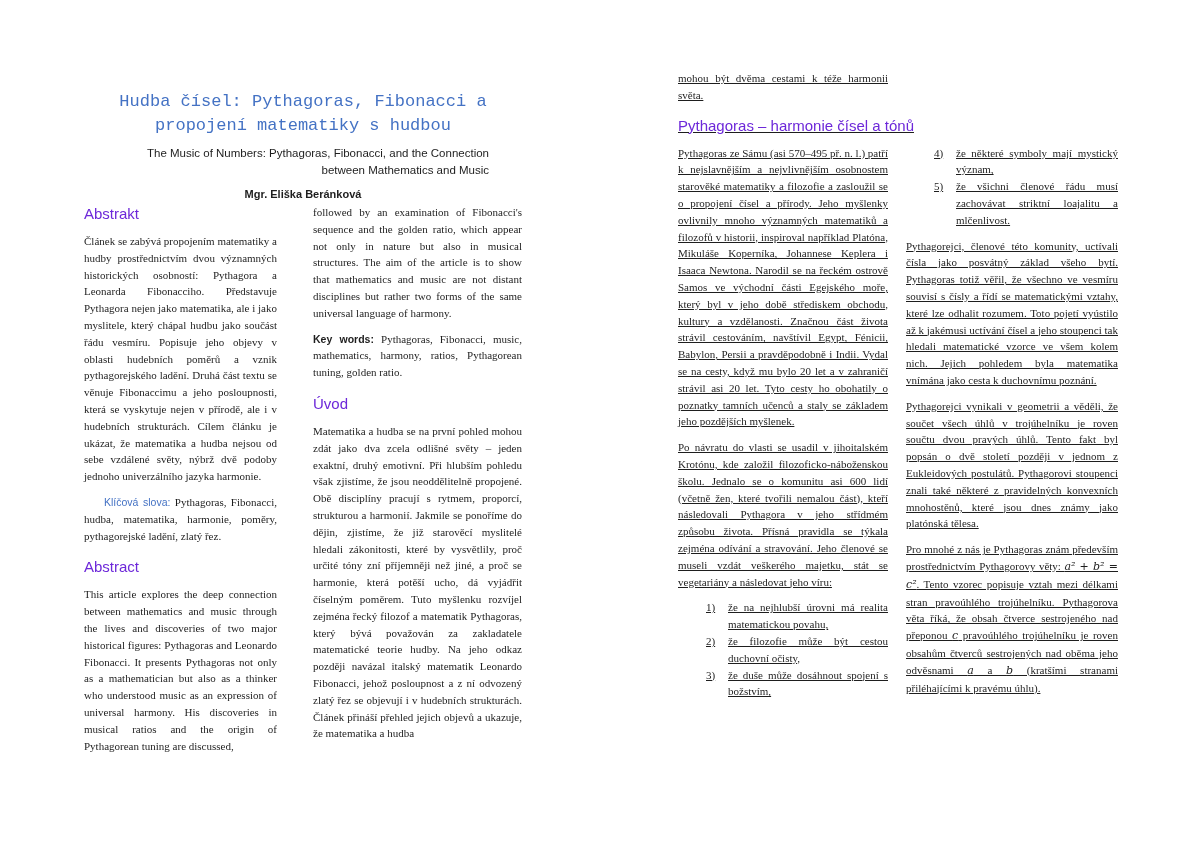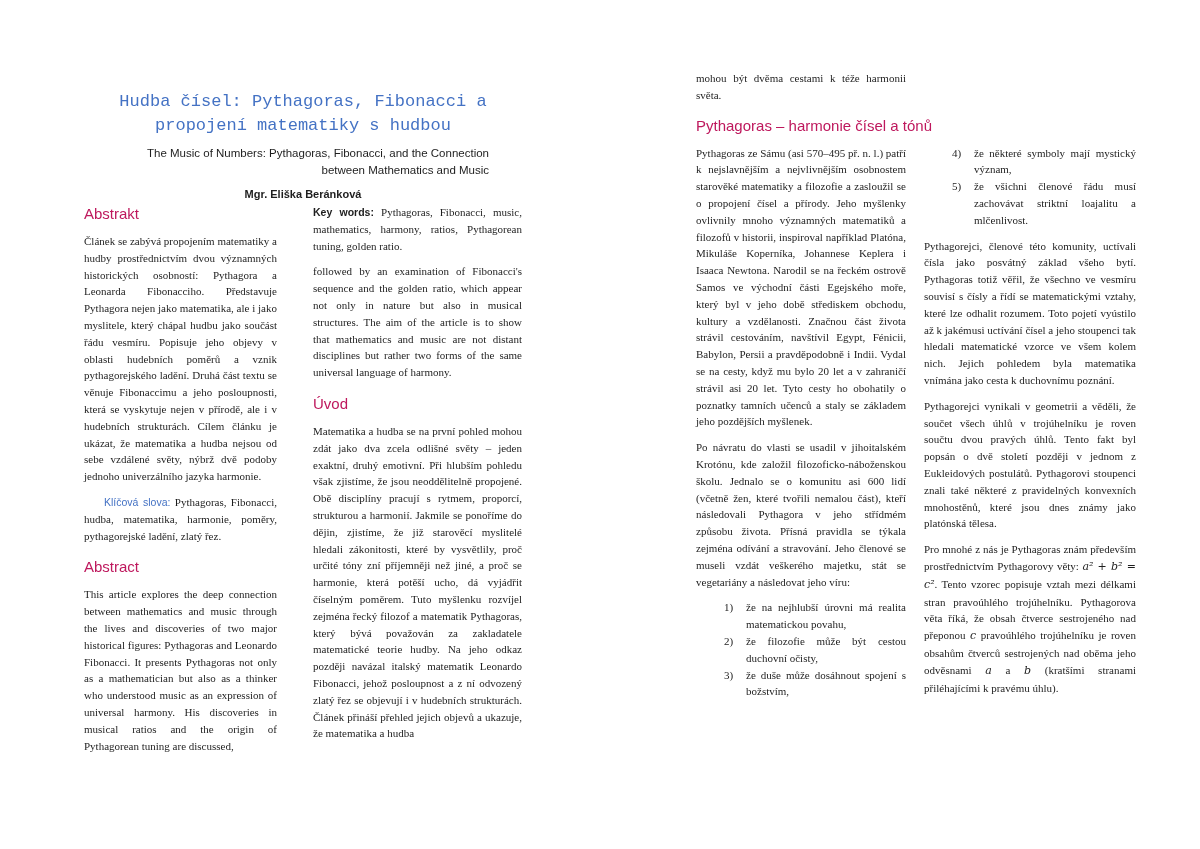--- a/index.html
+++ b/index.html
@@ -8,21 +8,21 @@
     background: #ffffff;
     overflow: hidden;
   }
   body { position: relative; font-family: "Liberation Serif", serif; color: #1e1e1e; }
 
   .page { position: absolute; top: 0; height: 849px; background: #ffffff; }
   .page-left  { left: 0;   width: 600px; }
   .page-right { left: 600px; width: 600px; }
 
   .content-l { position: absolute; left: 84px; top: 90px; width: 438px; }
-  .content-r { position: absolute; left: 96px; top: 70px; width: 440px; }
+  .content-r { position: absolute; left: 78px; top: 70px; width: 440px; text-decoration: underline; }
 
   .doc-title {
     font-family: Liberation Mono, monospace;
     font-size: 17px; line-height: 24px;
     color: #4472C4; text-align: center; font-weight: normal;
     margin: 0;
   }
   .doc-subtitle {
     font-family: "Liberation Sans", sans-serif;
     font-size: 11.5px; line-height: 17px;
@@ -40,21 +40,21 @@
   .gap-l { gap: 36px; }
   .gap-r { gap: 18px; }
   .w-l1 { width: 193px; }
   .w-l2 { width: 209px; }
   .w-r1 { width: 210px; }
   .w-r2 { width: 212px; }
 
   h2 {
     font-family: "Liberation Sans", sans-serif;
     font-size: 15px; line-height: 20px;
-    font-weight: normal; color: #be185d;
+    font-weight: normal; color: #6d28d9;
     margin: 0 0 9px 0;
   }
   h2.h-after { margin-top: 13px; }
   .section-heading-wide { margin: 12px 0 9px 0; }
 
   p.body {
     font-size: 11px; line-height: 16.8px;
     text-align: justify;
     margin: 0 0 9px 0;
   }
@@ -90,22 +90,22 @@
 
     <div class="cols cols-left gap-l">
       <div class="w-l1">
         <h2>Abstrakt</h2>
         <p class="body">Článek se zabývá propojením matematiky a hudby prostřednictvím dvou významných historických osobností: Pythagora a Leonarda Fibonacciho. Představuje Pythagora nejen jako matematika, ale i jako myslitele, který chápal hudbu jako součást řádu vesmíru. Popisuje jeho objevy v oblasti hudebních poměrů a vznik pythagorejského ladění. Druhá část textu se věnuje Fibonaccimu a jeho posloupnosti, která se vyskytuje nejen v přírodě, ale i v hudebních strukturách. Cílem článku je ukázat, že matematika a hudba nejsou od sebe vzdálené světy, nýbrž dvě podoby jednoho univerzálního jazyka harmonie.</p>
         <p class="body"><span data-seg="accent-label">Klíčová slova:</span><span> Pythagoras, Fibonacci, hudba, matematika, harmonie, poměry, pythagorejské ladění, zlatý řez.</span></p>
         <h2 class="h-after">Abstract</h2>
         <p class="body">This article explores the deep connection between mathematics and music through the lives and discoveries of two major historical figures: Pythagoras and Leonardo Fibonacci. It presents Pythagoras not only as a mathematician but also as a thinker who understood music as an expression of universal harmony. His discoveries in musical ratios and the origin of Pythagorean tuning are discussed,</p>
       </div>
       <div class="w-l2">
+        <p class="body">followed by an examination of Fibonacci's sequence and the golden ratio, which appear not only in nature but also in musical structures. The aim of the article is to show that mathematics and music are not distant disciplines but rather two forms of the same universal language of harmony.</p>
         <p class="body"><span data-seg="bold-label">Key words:</span><span> Pythagoras, Fibonacci, music, mathematics, harmony, ratios, Pythagorean tuning, golden ratio.</span></p>
-        <p class="body">followed by an examination of Fibonacci's sequence and the golden ratio, which appear not only in nature but also in musical structures. The aim of the article is to show that mathematics and music are not distant disciplines but rather two forms of the same universal language of harmony.</p>
         <h2 class="h-after">Úvod</h2>
         <p class="body">Matematika a hudba se na první pohled mohou zdát jako dva zcela odlišné světy – jeden exaktní, druhý emotivní. Při hlubším pohledu však zjistíme, že jsou neoddělitelně propojené. Obě disciplíny pracují s rytmem, proporcí, strukturou a harmonií. Jakmile se ponoříme do dějin, zjistíme, že již starověcí myslitelé hledali zákonitosti, které by vysvětlily, proč určité tóny zní příjemněji než jiné, a proč se harmonie, která potěší ucho, dá vyjádřit číselným poměrem. Tuto myšlenku rozvíjel zejména řecký filozof a matematik Pythagoras, který bývá považován za zakladatele matematické teorie hudby. Na jeho odkaz později navázal italský matematik Leonardo Fibonacci, jehož posloupnost a z ní odvozený zlatý řez se objevují i v hudebních strukturách. Článek přináší přehled jejich objevů a ukazuje, že matematika a hudba</p>
       </div>
     </div>
   </div>
 </div>
 
 <div class="page page-right">
   <div class="content-r">
     <div class="cols gap-r">

